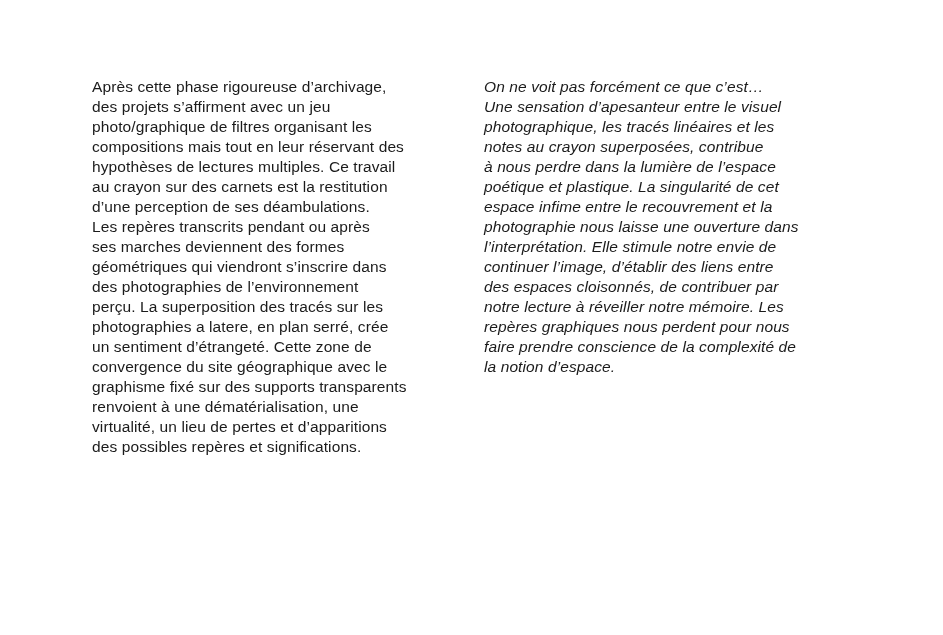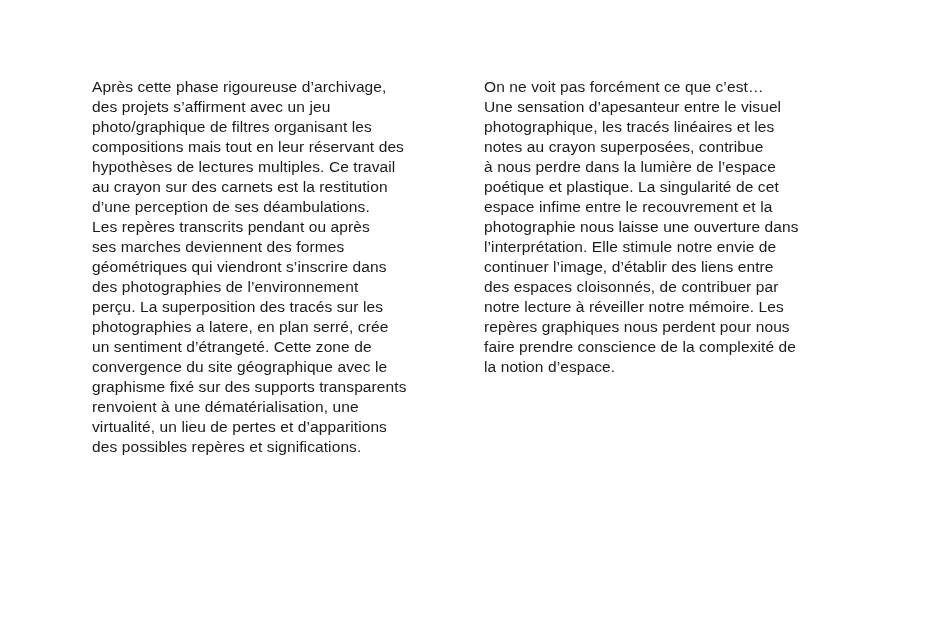--- a/index.html
+++ b/index.html
@@ -20,21 +20,21 @@
     top: 77px;
     width: 388px;
     font-size: 15.5px;
     line-height: 20px;
     letter-spacing: 0.1px;
     color: #1b1b1b;
     white-space: pre-line;
     text-align: left;
   }
   .col-left  { left: 92px; }
-  .col-right { left: 484px; }
+  .col-right { left: 484px; font-style: italic; }
 </style>
 </head>
 <body>
 
 <div class="page">
   <div class="text-column col-left">Après cette phase rigoureuse d’archivage,
 des projets s’affirment avec un jeu
 photo/graphique de filtres organisant les
 compositions mais tout en leur réservant des
 hypothèses de lectures multiples. Ce travail

